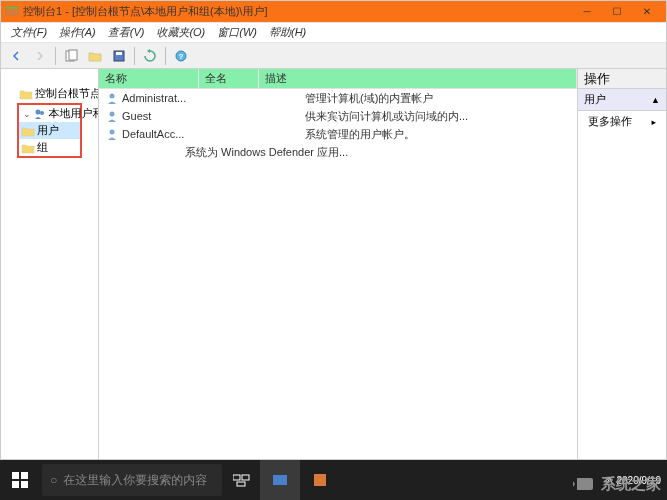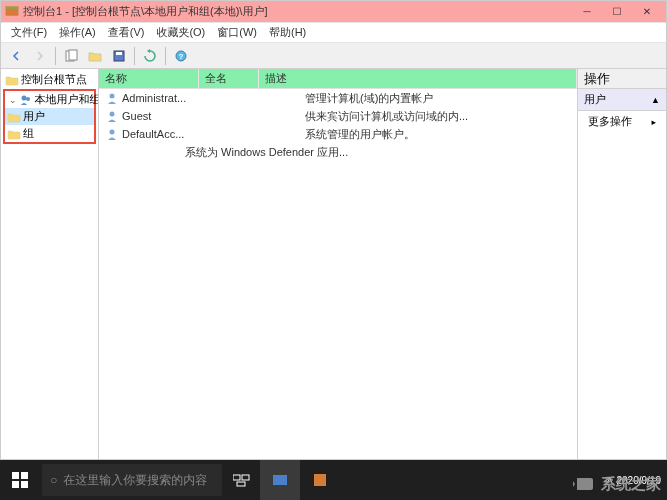--- a/index.html
+++ b/index.html
@@ -1,35 +1,35 @@
 <!DOCTYPE html>
 <html><head>
 <meta charset="utf-8">
 <style>
 * { margin: 0; padding: 0; box-sizing: border-box; }
 body { font-family: "Microsoft YaHei", "SimSun", sans-serif; font-size: 12px; background: #fff; width: 667px; height: 500px; overflow: hidden; position: relative; }
 
 .window { width: 667px; height: 460px; display: flex; flex-direction: column; border: 1px solid #ccc; background: #fff; }
 
-.titlebar { height: 22px; display: flex; align-items: center; padding: 0 4px; background: #fca5a5; border-bottom: 1px solid #e5e5e5; }
+.titlebar { height: 22px; display: flex; align-items: center; padding: 0 4px; background: #f97316; border-bottom: 1px solid #e5e5e5; }
 .titlebar-icon { width: 14px; height: 14px; margin-right: 4px; }
 .titlebar-text { flex: 1; font-size: 11px; color: #333; }
 .winbtns { display: flex; }
 .winbtn { width: 30px; height: 22px; display: flex; align-items: center; justify-content: center; font-size: 10px; color: #333; }
 
-.menubar { height: 20px; display: flex; align-items: center; padding: 0 4px; background: #fff; border-bottom: 1px solid #e5e5e5; }
+.menubar { height: 20px; display: flex; align-items: center; padding: 0 4px; background: #fff; border-bottom: 1px solid #e5e5e5; font-style: italic; }
 .menuitem { padding: 2px 6px; font-size: 11px; color: #333; }
 
 .toolbar { height: 26px; display: flex; align-items: center; padding: 0 4px; gap: 2px; background: #f0f0f0; border-bottom: 1px solid #d0d0d0; }
 .tbtn { width: 22px; height: 22px; display: flex; align-items: center; justify-content: center; border: 1px solid transparent; }
 .tsep { width: 1px; height: 18px; background: #c0c0c0; margin: 0 2px; }
 
 .content { flex: 1; display: flex; min-height: 0; }
 
-.tree { width: 98px; border-right: 1px solid #d0d0d0; overflow: auto; padding: 2px; font-family: Liberation Serif, serif; }
+.tree { width: 98px; border-right: 1px solid #d0d0d0; overflow: auto; padding: 16px; font-family: Liberation Serif, serif; }
 .troot { display: flex; align-items: center; padding: 1px 2px; font-size: 11px; white-space: nowrap; gap: 2px; }
 .tchild2 { padding-left: 28px; }
 .tnode { display: flex; align-items: center; padding: 1px 2px; font-size: 11px; gap: 2px; white-space: nowrap; }
 .tnode.sel { background: #cce8ff; }
 .ticon { width: 14px; height: 14px; flex-shrink: 0; }
 
 .main { flex: 1; display: flex; min-height: 0; }
 .listarea { flex: 1; border-right: 1px solid #d0d0d0; display: flex; flex-direction: column; }
 .listheader { height: 20px; display: flex; border-bottom: 1px solid #e0e0e0; background: #86efac; }
 .lcol { padding: 2px 6px; font-size: 11px; color: #333; border-right: 1px solid #e5e5e5; }

